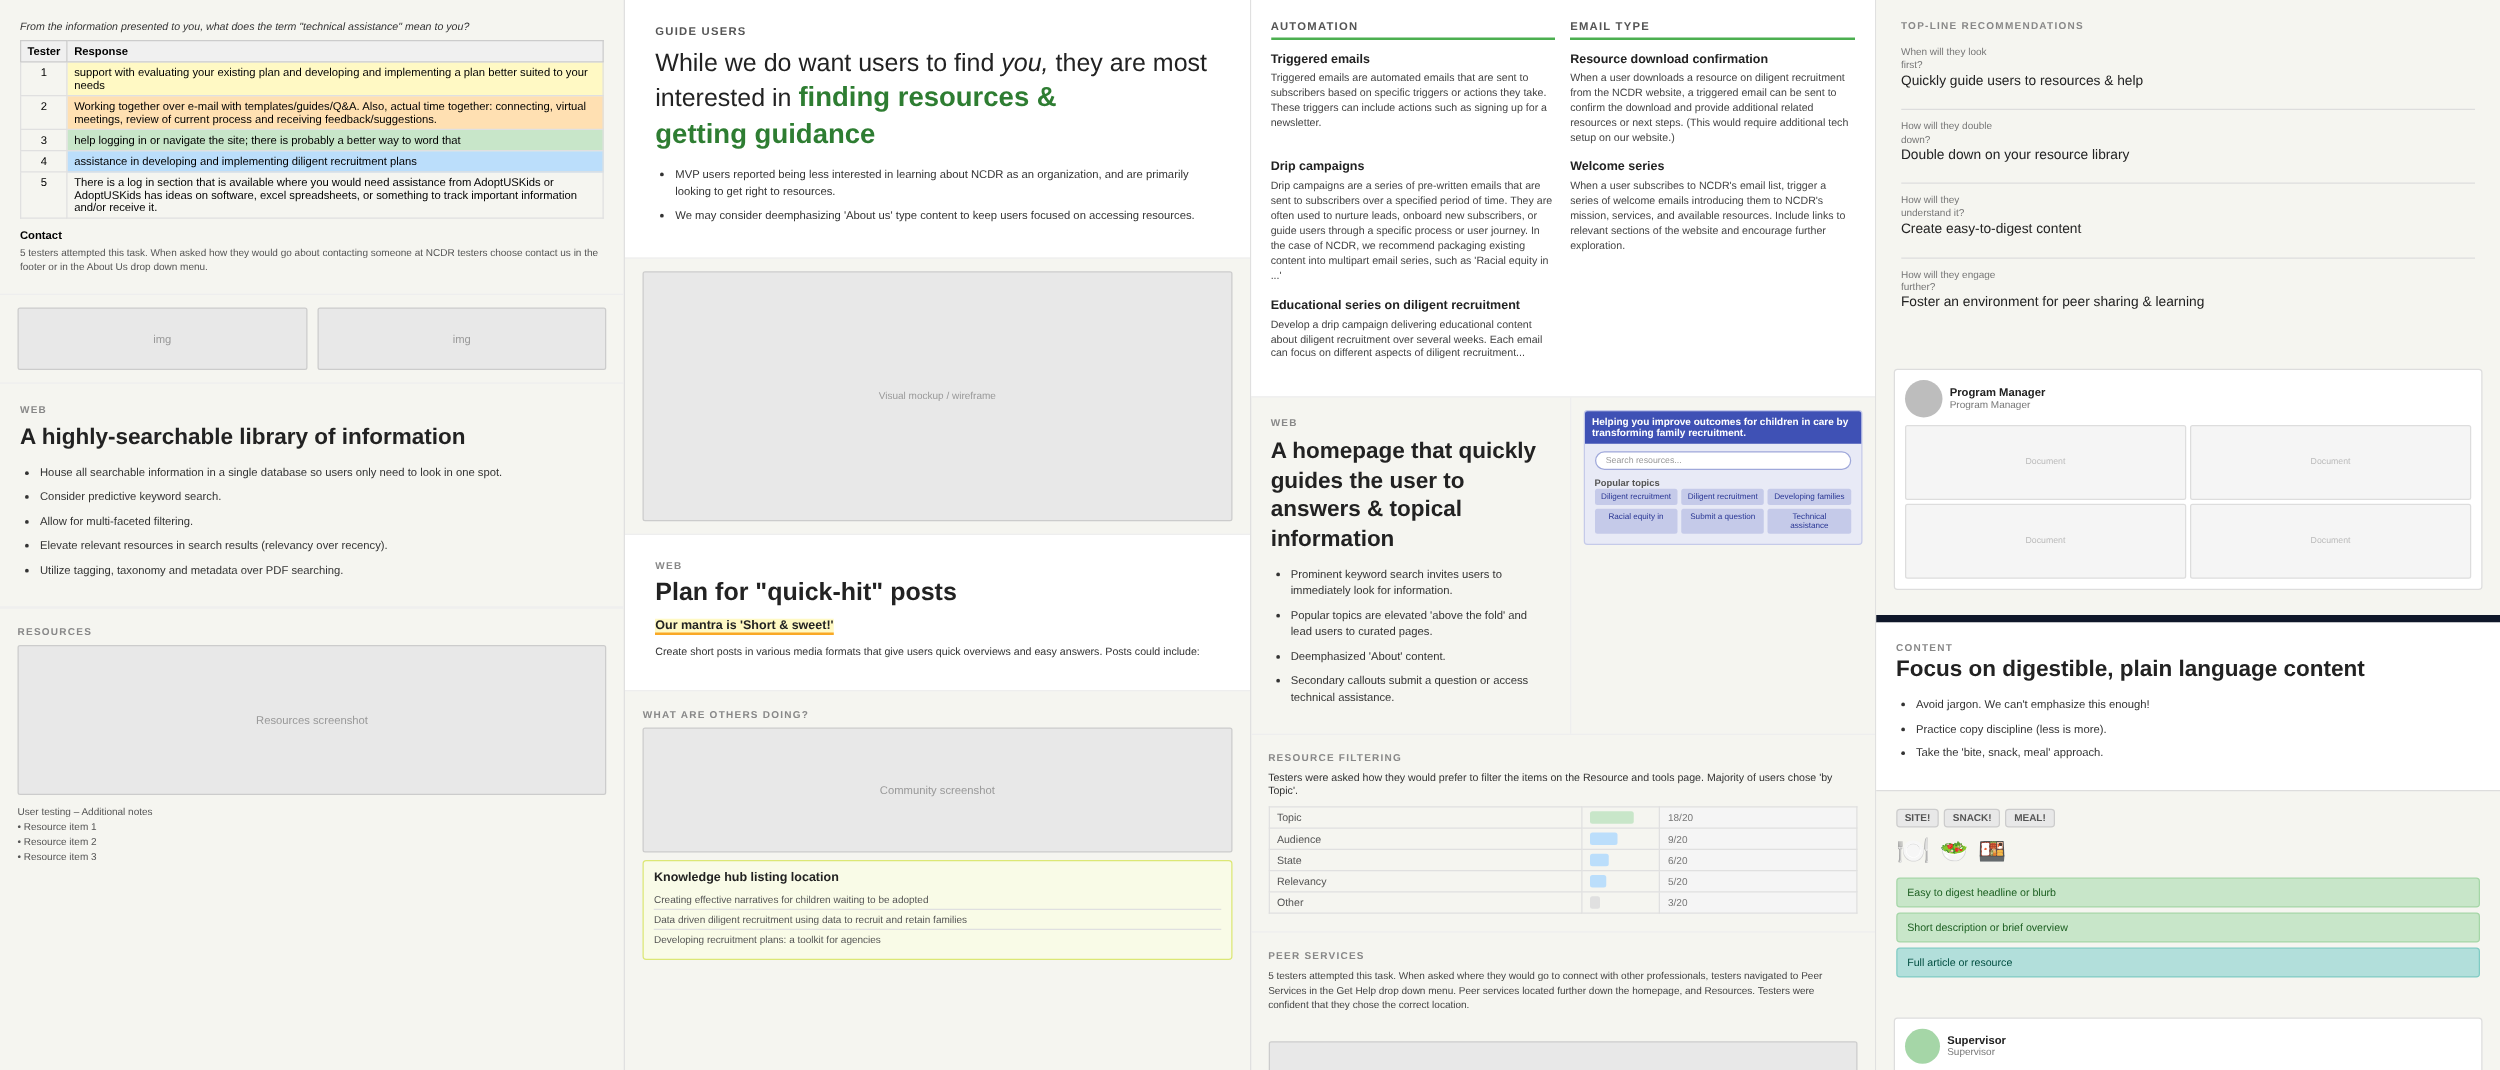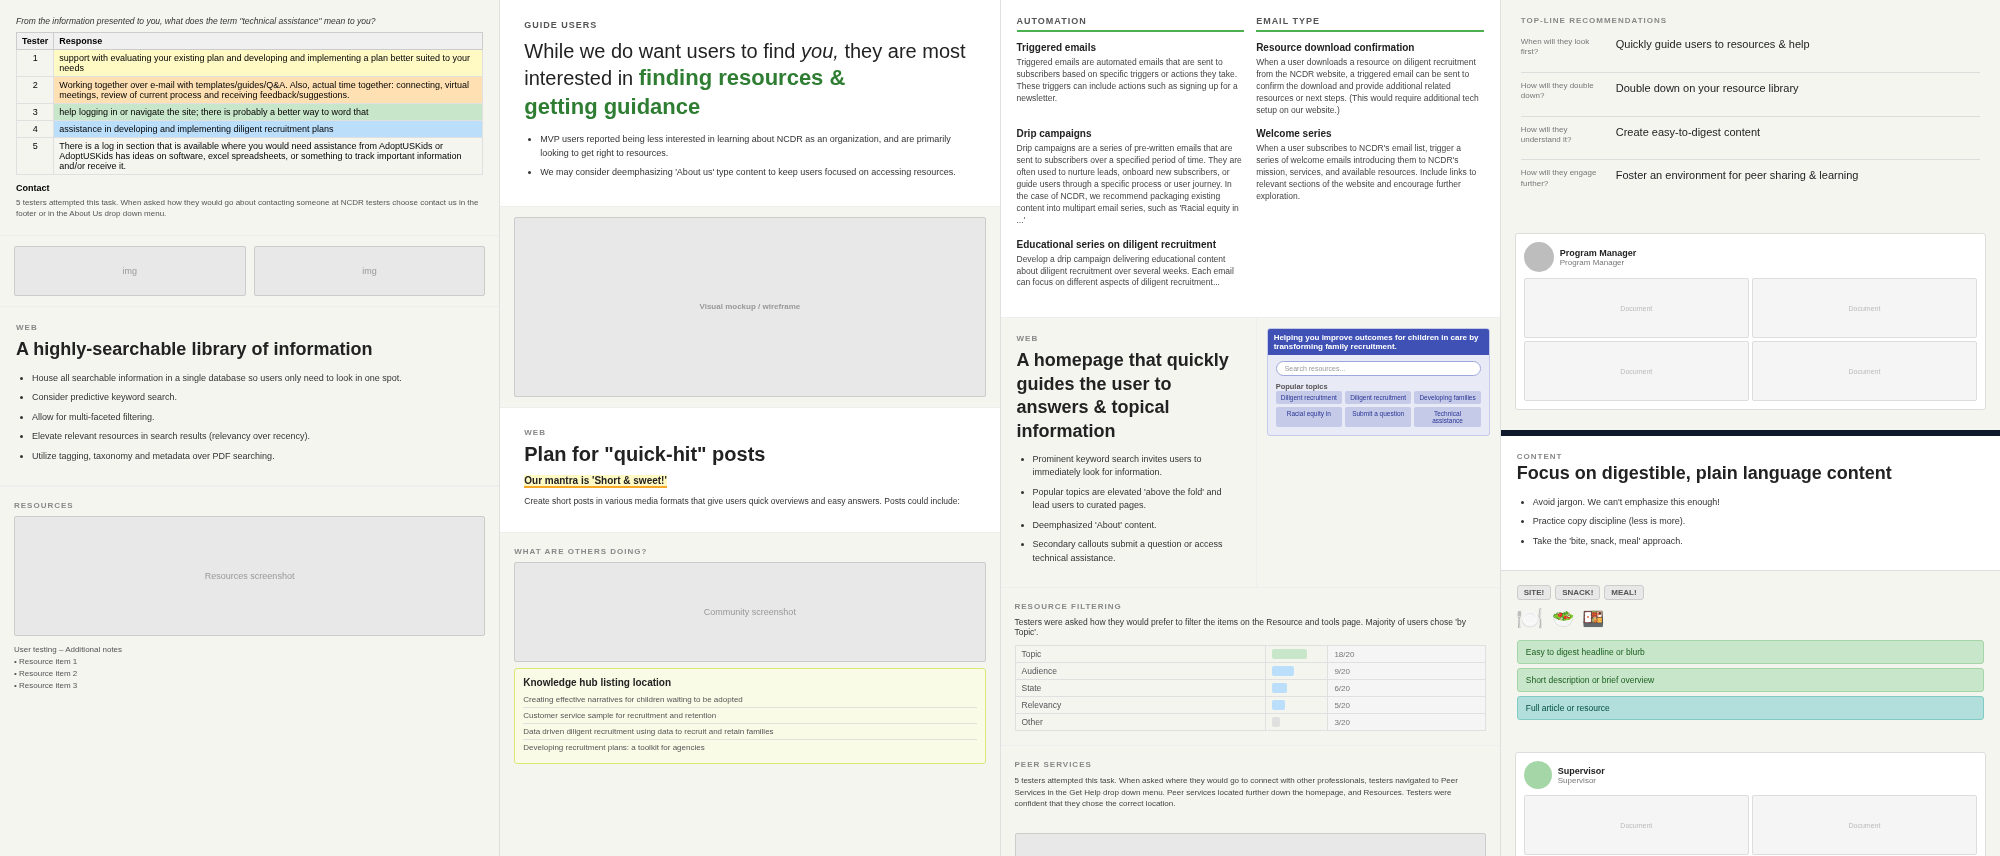--- a/index.html
+++ b/index.html
@@ -129,21 +129,22 @@
       font-weight: bold;
       color: #888;
       letter-spacing: 1px;
       text-transform: uppercase;
       margin-bottom: 12px;
     }
     .rec-item {
       display: flex;
       align-items: flex-start;
       margin-bottom: 14px;
-      gap: 15px;
+      gap: 0;
+      flex-direction: column;
     }
     .rec-question {
       font-size: 8px;
       color: #777;
       line-height: 1.3;
       width: 80px;
       flex-shrink: 0;
     }
     .rec-text {
       font-size: 11px;
@@ -504,41 +505,40 @@
         <span> they are most interested in </span>
         <span class="highlight-finding">finding resources &amp;<br>getting guidance</span>
       </div>
       <ul class="bullet-list">
         <li>MVP users reported being less interested in learning about NCDR as an organization, and are primarily looking to get right to resources.</li>
         <li>We may consider deemphasizing 'About us' type content to keep users focused on accessing resources.</li>
       </ul>
     </div>
 
     <div style="padding:10px 14px; border-top:1px solid #eee; border-bottom:1px solid #eee;">
-      <div class="screenshot-placeholder" style="height:180px;font-weight:bold;">
+      <div class="screenshot-placeholder" style="height:200px;">
         <div style="text-align:center; font-size:8px; color:#999;">Visual mockup / wireframe</div>
       </div>
     </div>
 
     <div class="quick-hit-section">
       <div class="quick-hit-label">WEB</div>
       <div class="quick-hit-title">Plan for "quick-hit" posts</div>
       <div class="mantra-highlight">Our mantra is 'Short &amp; sweet!'</div>
       <p style="font-size:8.5px; color:#333; margin-bottom:6px;">Create short posts in various media formats that give users quick overviews and easy answers. Posts could include:</p>
     </div>
 
     <div style="padding:14px; border-top:1px solid #eee;">
       <div class="web-label">what are others doing?</div>
 
       <div class="screenshot-placeholder" style="height:100px; margin-bottom:6px;">Community screenshot</div>
 
       <div style="background:#f9fbe7; border:1px solid #dce775; border-radius:3px; padding:8px;">
         <div style="font-size:10px; font-weight:bold; color:#222; margin-bottom:4px;">Knowledge hub listing location</div>
         <div style="font-size:8px; color:#555; padding:3px 0; border-bottom:1px solid #e0e0e0;">Creating effective narratives for children waiting to be adopted</div>
-        <div style="font-size:8px; color:#555; padding:3px 0; border-bottom:1px solid #e0e0e0;">Customer service sample for recruitment and retention</div>
         <div style="font-size:8px; color:#555; padding:3px 0; border-bottom:1px solid #e0e0e0;">Data driven diligent recruitment using data to recruit and retain families</div>
         <div style="font-size:8px; color:#555; padding:3px 0;">Developing recruitment plans: a toolkit for agencies</div>
       </div>
     </div>
 
   </div>
 
   <div class="col">
 
     <div class="automation-section">

